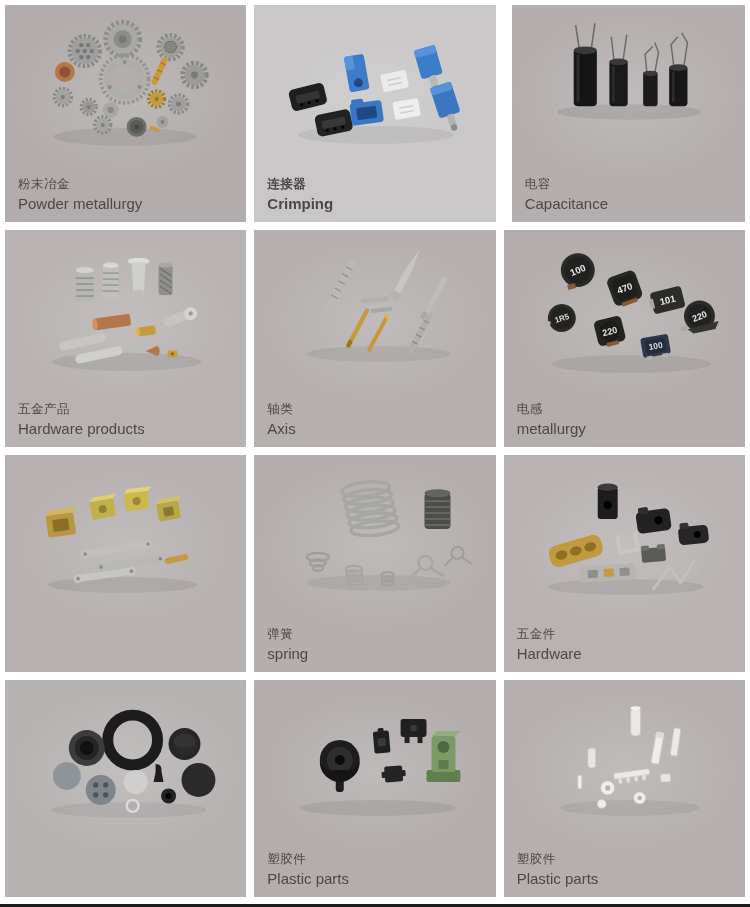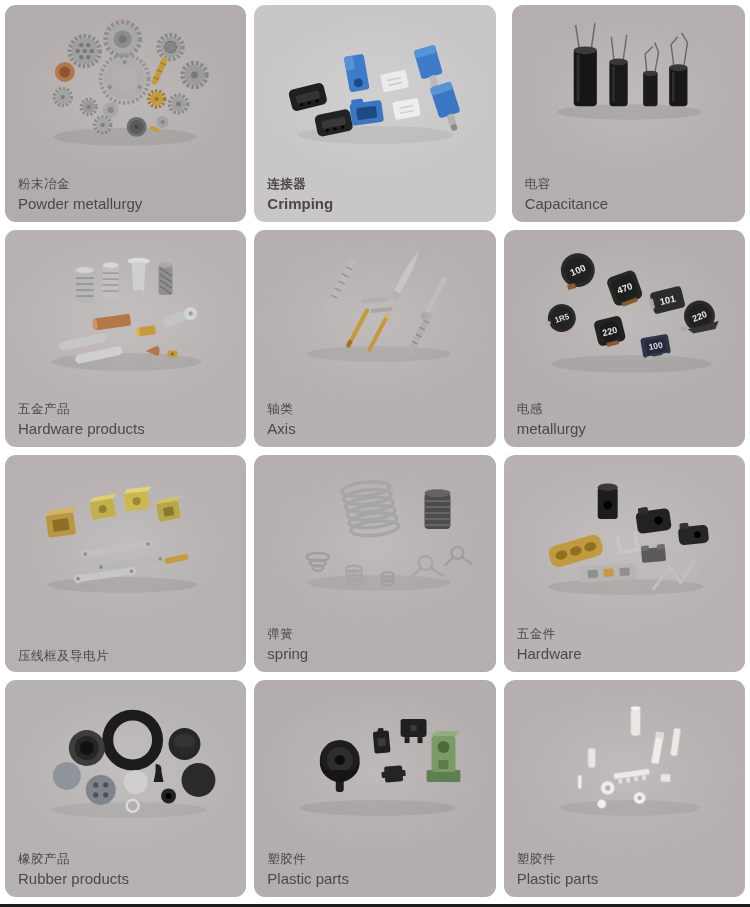--- a/index.html
+++ b/index.html
@@ -11,21 +11,20 @@
     gap:8px;
     margin:5px 5px 0 5px;
   }
   .tile{
     position:relative;
     display:block;
     background-color:#b2acac;
     background-image:radial-gradient(ellipse 70% 55% at 50% 42%, rgba(255,255,255,0.16), rgba(255,255,255,0) 70%);
     cursor:pointer;
     text-decoration:none;
-    border-radius:11px;
   }
   .art{position:absolute;left:0;top:4px;width:100%;height:152px;display:block;}
   .label{position:absolute;left:13px;bottom:7px;line-height:1.45;}
   .zh{font-size:12.5px;color:#4d4848;letter-spacing:0.5px;}
   .en{font-size:15px;color:#4d4848;}
   .footer-rule{height:3px;background:#1d1d1d;margin-top:7px;}
   svg text{font-family:"Liberation Sans","DejaVu Sans",sans-serif;font-weight:bold;}
 </style>
 </head>
 <body>
@@ -429,21 +428,20 @@
           <circle cx="-27" cy="0" r="4.5" fill="#c6c6c4"></circle>
           <circle cx="-27" cy="0" r="1.8" fill="#8d8d8b"></circle>
           <circle cx="27" cy="0" r="4.5" fill="#c6c6c4"></circle>
           <circle cx="27" cy="0" r="1.8" fill="#8d8d8b"></circle>
         </g>
       <g transform="translate(172,100) rotate(-12)">
           <rect x="-12" y="-3" width="24" height="6" rx="3" fill="#c59b3e"></rect>
         </g>
     </svg>
     <div class="label">
-      <div class="zh">压线框及导电片</div>
     </div>
   </a>
 
   <a class="tile" style="background-color: rgb(180, 174, 174);">
     <svg class="art" viewBox="0 0 242 152">
       <ellipse cx="125" cy="124" rx="72" ry="8" fill="rgba(0,0,0,0.06)"></ellipse>
       <g transform="translate(112,30) rotate(-6)" fill="none" stroke="#a6a6a4" stroke-width="3.4">
         <ellipse cx="0" cy="0" rx="24" ry="7"></ellipse>
           <ellipse cx="1" cy="8" rx="24" ry="7"></ellipse>
           <ellipse cx="2" cy="16" rx="24" ry="7"></ellipse>
@@ -567,24 +565,20 @@
       <g transform="translate(154,90)">
           <path d="M -3 -10 Q 4 -10 3 -2 L 5 8 L -5 8 L -3 -2 Z" fill="#1e1e1e"></path>
         </g>
       <circle cx="128" cy="122" r="6" fill="none" stroke="#dddbd9" stroke-width="2.4"></circle>
       <g transform="translate(164,112)">
           <circle r="7.5" fill="#222"></circle>
           <circle r="3" fill="#000"></circle>
         </g>
       <circle cx="194" cy="96" r="17" fill="#2a2a2a"></circle>
     </svg>
-    <div class="label">
-      <div class="zh">橡胶产品</div>
-      <div class="en">Rubber products</div>
-    </div>
   </a>
 
   <a class="tile" style="background-color: rgb(179, 173, 173);">
     <svg class="art" viewBox="0 0 242 152">
       <ellipse cx="124" cy="124" rx="78" ry="8" fill="rgba(0,0,0,0.07)"></ellipse>
       <g transform="translate(86,76)">
           <circle r="20" fill="#1d1d1d"></circle>
           <circle r="13" fill="#2e2e2e"></circle>
           <circle r="5" fill="#0c0c0c"></circle>
           <rect x="-4" y="18" width="8" height="14" rx="3" fill="#1d1d1d"></rect>

